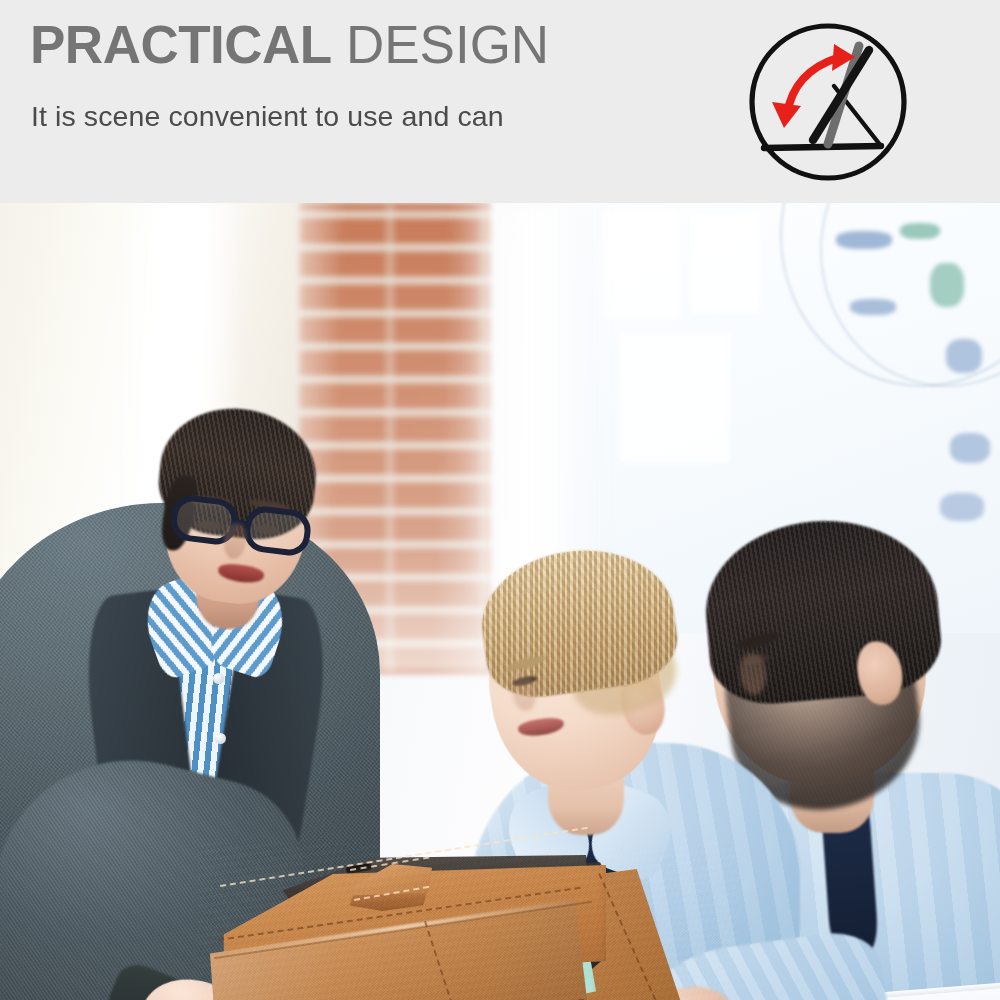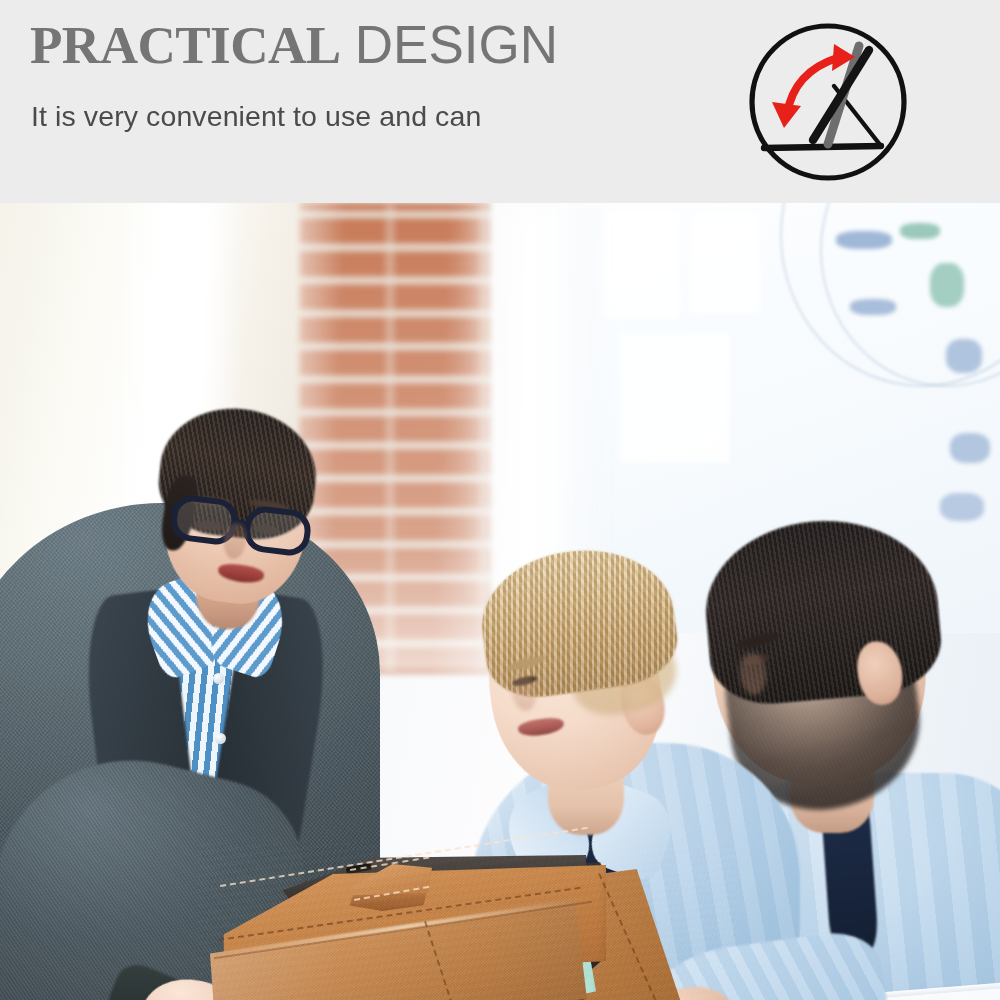--- a/index.html
+++ b/index.html
@@ -13,21 +13,21 @@
   
   .header{
     position:absolute;left:0;top:0;width:1000px;height:203px;
     background:#ececec;overflow:hidden;
   }
   .headline{
     position:absolute;left:30px;top:18px;
     font-size:53px;letter-spacing:-0.5px;line-height:1;
     white-space:nowrap;color:#757575;
   }
-  .headline .w1{font-weight:bold;font-family:Liberation Serif, serif;}
+  .headline .w1{font-weight:bold;}
   .headline .w2{font-weight:normal;letter-spacing:0px;}
   .subline{
     position:absolute;left:31px;top:96px;width:610px;
     font-size:28.5px;font-weight:300;line-height:1.42;
     color:#4b4b4b;letter-spacing:0.1px;
   }
   .subline span{display:block;}
 
   
   .badge{position:absolute;left:742px;top:16px;width:172px;height:172px;}
@@ -517,21 +517,21 @@
 <div id="poster">
 
   <div class="header">
 
     <div class="headline">
       <span class="w1">PRACTICAL</span>
       <span class="w2">DESIGN</span>
     </div>
 
     <div class="subline">
-      <span>It is very convenient to use and can</span>
+      <span>It is scene convenient to use and can</span>
     </div>
 
     <div class="badge">
       <svg viewBox="0 0 172 172" xmlns="http://www.w3.org/2000/svg">
         <circle cx="86" cy="86" r="76" fill="none" stroke="#111111" stroke-width="5.2"></circle>
 
         <path d="M22 132 L139 130" stroke="#111111" stroke-width="6.4" stroke-linecap="round" fill="none"></path>
 
         <path d="M92 70 L139 130" stroke="#111111" stroke-width="4.4" stroke-linecap="round" fill="none"></path>
 

